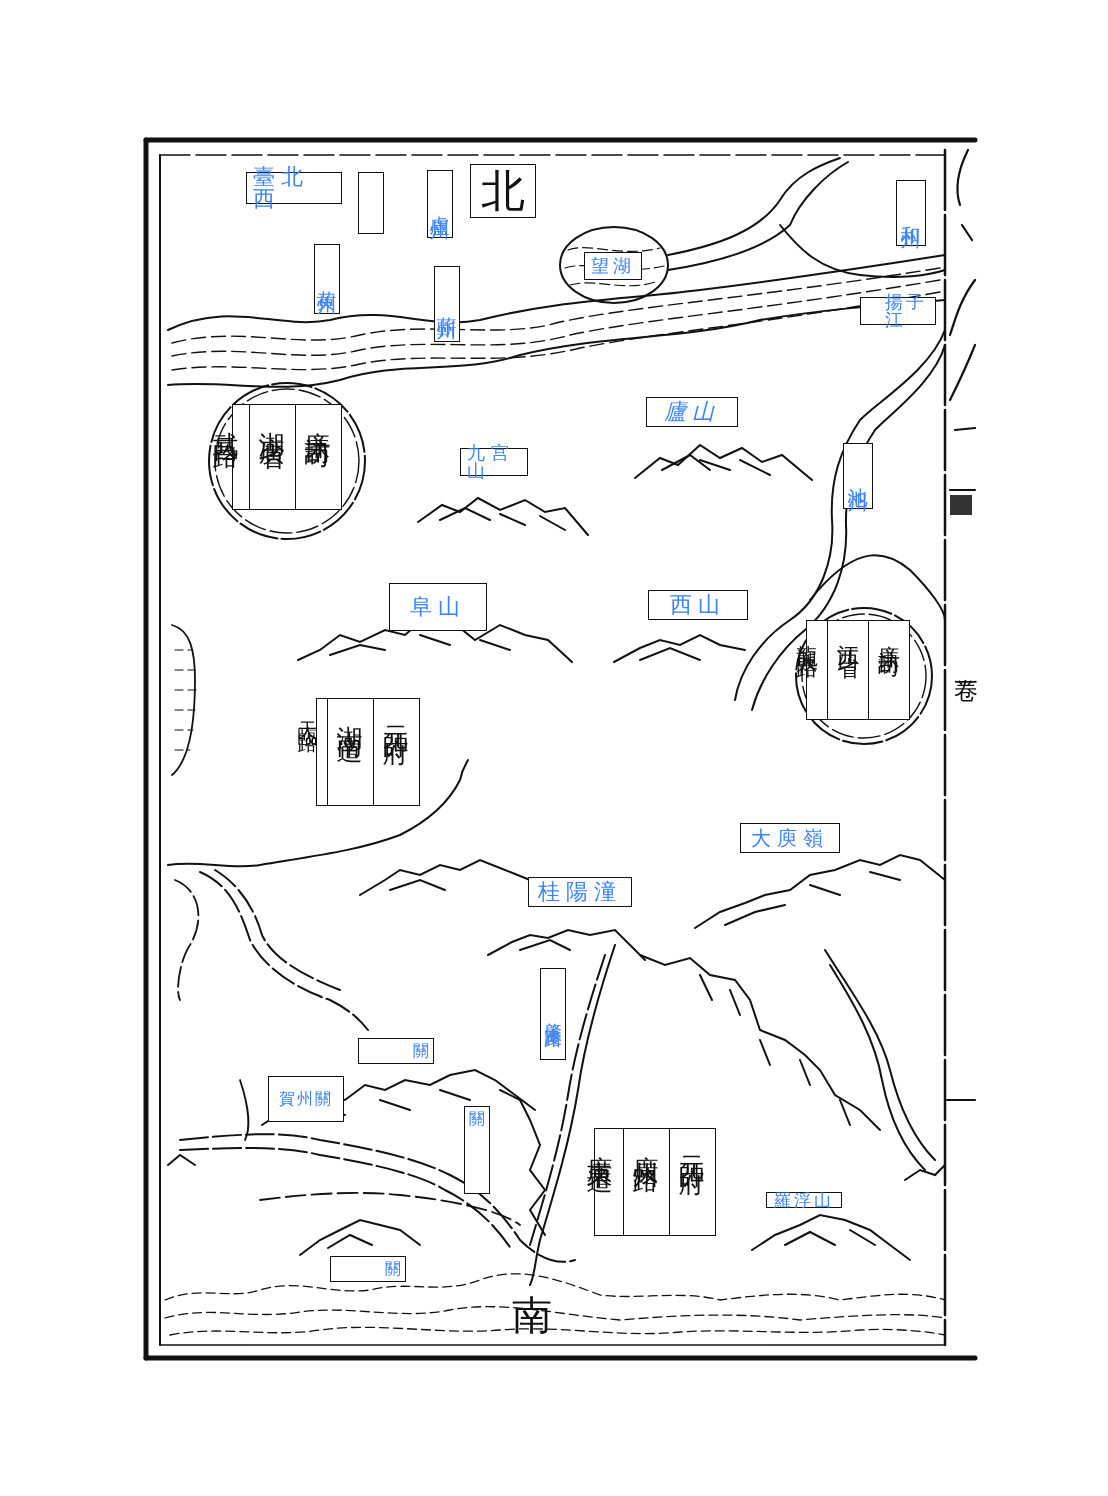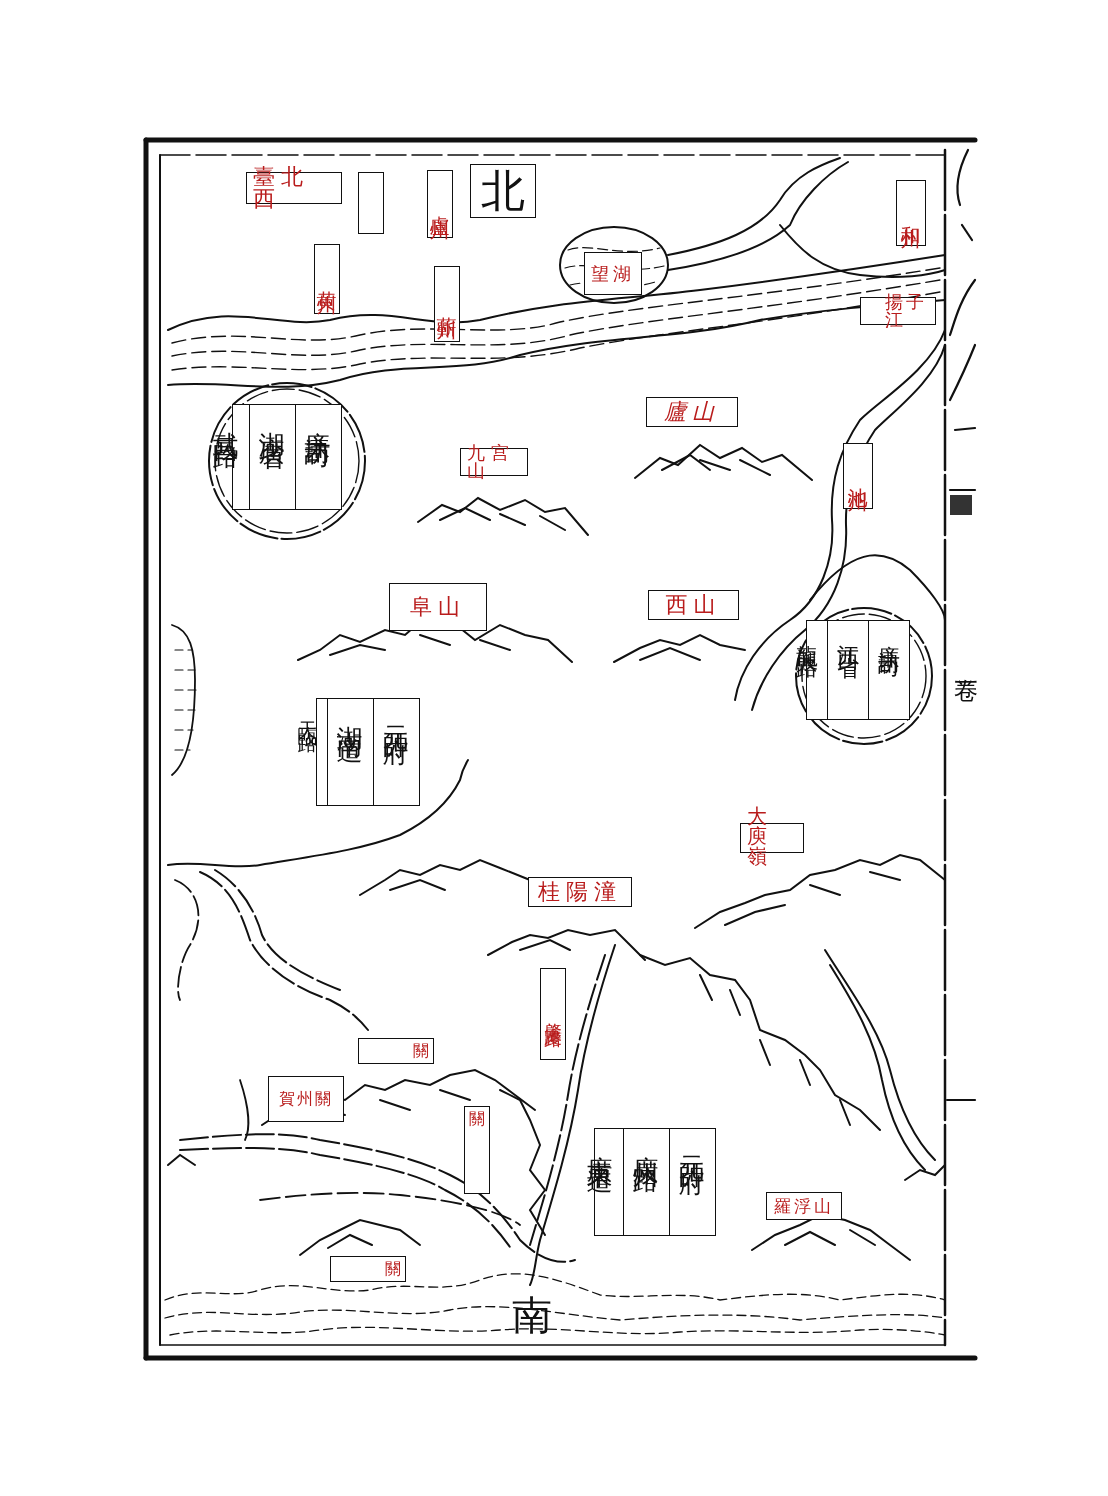--- a/index.html
+++ b/index.html
@@ -1,20 +1,20 @@
 <!DOCTYPE html>
 <html><head>
 <meta charset="utf-8">
 <style>
   html, body { margin:0; padding:0; background:#ffffff; }
   body { width:1108px; height:1496px; position:relative; overflow:hidden;
          font-family:"DejaVu Serif", "Liberation Serif", serif; color:#111; }
   #page { position:absolute; left:0; top:0; width:1108px; height:1496px; background:#fff; }
   svg#map { position:absolute; left:0; top:0; width:1108px; height:1496px; }
-  .lbl { position:absolute; border:1.6px solid #111; background:#fff; color:#b91c1c;
+  .lbl { position:absolute; border:1.6px solid #111; background:#fff; color:#3b82f6;
          font-family:"DejaVu Serif", serif; line-height:1; box-sizing:border-box;
          display:flex; align-items:center; justify-content:center; }
   .h { writing-mode:horizontal-tb; letter-spacing:6px; padding:2px 6px; font-size:22px; }
   .v { writing-mode:vertical-rl; letter-spacing:4px; padding:5px 2px; font-size:20px; }
   .multi { position:absolute; border:1.6px solid #111; background:#fff; display:flex;
            flex-direction:row-reverse; box-sizing:border-box; }
   .multi .col { writing-mode:vertical-rl; font-size:26px; letter-spacing:6px;
                 padding:6px 5px; border-left:1.4px solid #111; font-family:"DejaVu Serif", serif; }
   .multi .col:last-child { border-left:none; }
   .multi .col.small { font-size:20px; }
@@ -160,28 +160,28 @@
 
 <div class="compass" style="left:470px; top:164px;">北</div>
 <div class="south" style="left:512px; top:1288px;">南</div>
 
 <div class="lbl h" style="left:246px; top:172px; width:96px; height:32px;">臺北西</div>
 <div class="lbl v" style="left:358px; top:172px; width:26px; height:62px;"></div>
 <div class="lbl v" style="left:427px; top:170px; width:26px; height:68px;">盧州</div>
 <div class="lbl v" style="left:314px; top:244px; width:26px; height:70px;">黄州</div>
 <div class="lbl v" style="left:434px; top:266px; width:26px; height:76px;">蘄州</div>
 <div class="lbl v" style="left:896px; top:180px; width:30px; height:66px;">和州</div>
-<div class="lbl h" style="left:584px; top:252px; width:58px; height:43px; font-size:18px; letter-spacing:4px;">望湖</div>
+<div class="lbl h" style="left:584px; top:252px; width:58px; height:28px; font-size:18px; letter-spacing:4px;">望湖</div>
 <div class="lbl h" style="left:860px; top:297px; width:76px; height:28px; font-size:18px; letter-spacing:3px;padding-left:24px;">揚子江</div>
 
 <div class="lbl h" style="left:646px; top:397px; width:92px; height:30px;font-style:italic;">廬山</div>
 <div class="lbl v" style="left:843px; top:443px; width:30px; height:66px;">池州</div>
 <div class="lbl h" style="left:460px; top:448px; width:68px; height:28px; font-size:18px;">九宫山</div>
 <div class="lbl h" style="left:389px; top:583px; width:98px; height:48px;">阜山</div>
-<div class="lbl h" style="left:648px; top:590px; width:91px; height:30px;">西山</div>
+<div class="lbl h" style="left:648px; top:590px; width:100px; height:30px;">西山</div>
 
 <div class="multi" style="left:232px; top:404px; width:110px; height:106px;">
   <div class="col">廉訪司</div>
   <div class="col">湖廣省</div>
   <div class="col">武昌路</div>
 </div>
 <div class="multi" style="left:806px; top:620px; width:104px; height:100px;">
   <div class="col small" style="font-size:22px;">廉訪司</div>
   <div class="col small" style="font-size:22px;">江西省</div>
   <div class="col small" style="font-size:22px;">龍興路</div>
@@ -190,24 +190,24 @@
   <div class="col">元帥府</div>
   <div class="col">湖南道</div>
   <div class="col small">天臨路</div>
 </div>
 <div class="multi" style="left:594px; top:1128px; width:122px; height:108px;">
   <div class="col">元帥府</div>
   <div class="col">廣州路</div>
   <div class="col">廣東道</div>
 </div>
 
-<div class="lbl h" style="left:740px; top:823px; width:64px; height:30px; font-size:20px;font-family:Liberation Mono, monospace;">大庾嶺</div>
+<div class="lbl h" style="left:740px; top:823px; width:100px; height:30px; font-size:20px;">大庾嶺</div>
 <div class="lbl h" style="left:528px; top:877px; width:104px; height:30px;">桂陽潼</div>
 <div class="lbl v" style="left:540px; top:968px; width:26px; height:92px; font-size:18px;">肇慶路</div>
 <div class="lbl" style="left:358px; top:1038px; width:76px; height:26px; justify-content:flex-end; padding-right:4px; font-size:16px;">關</div>
 <div class="lbl h" style="left:268px; top:1076px; width:76px; height:46px; font-size:16px; letter-spacing:2px;">賀州關</div>
 <div class="lbl" style="left:464px; top:1106px; width:26px; height:88px; align-items:flex-start; padding-top:4px; font-size:16px;">關</div>
 <div class="lbl" style="left:330px; top:1256px; width:76px; height:26px; justify-content:flex-end; padding-right:4px; font-size:16px;">關</div>
-<div class="lbl h" style="left:766px; top:1192px; width:76px; height:28px; font-size:17px; letter-spacing:3px;">羅浮山</div>
+<div class="lbl h" style="left:766px; top:1192px; width:76px; height:16px; font-size:17px; letter-spacing:3px;">羅浮山</div>
 
 <div class="margin-text" style="left:950px; top:660px;">卷一</div>
 
 </div>
 
 </body></html>

